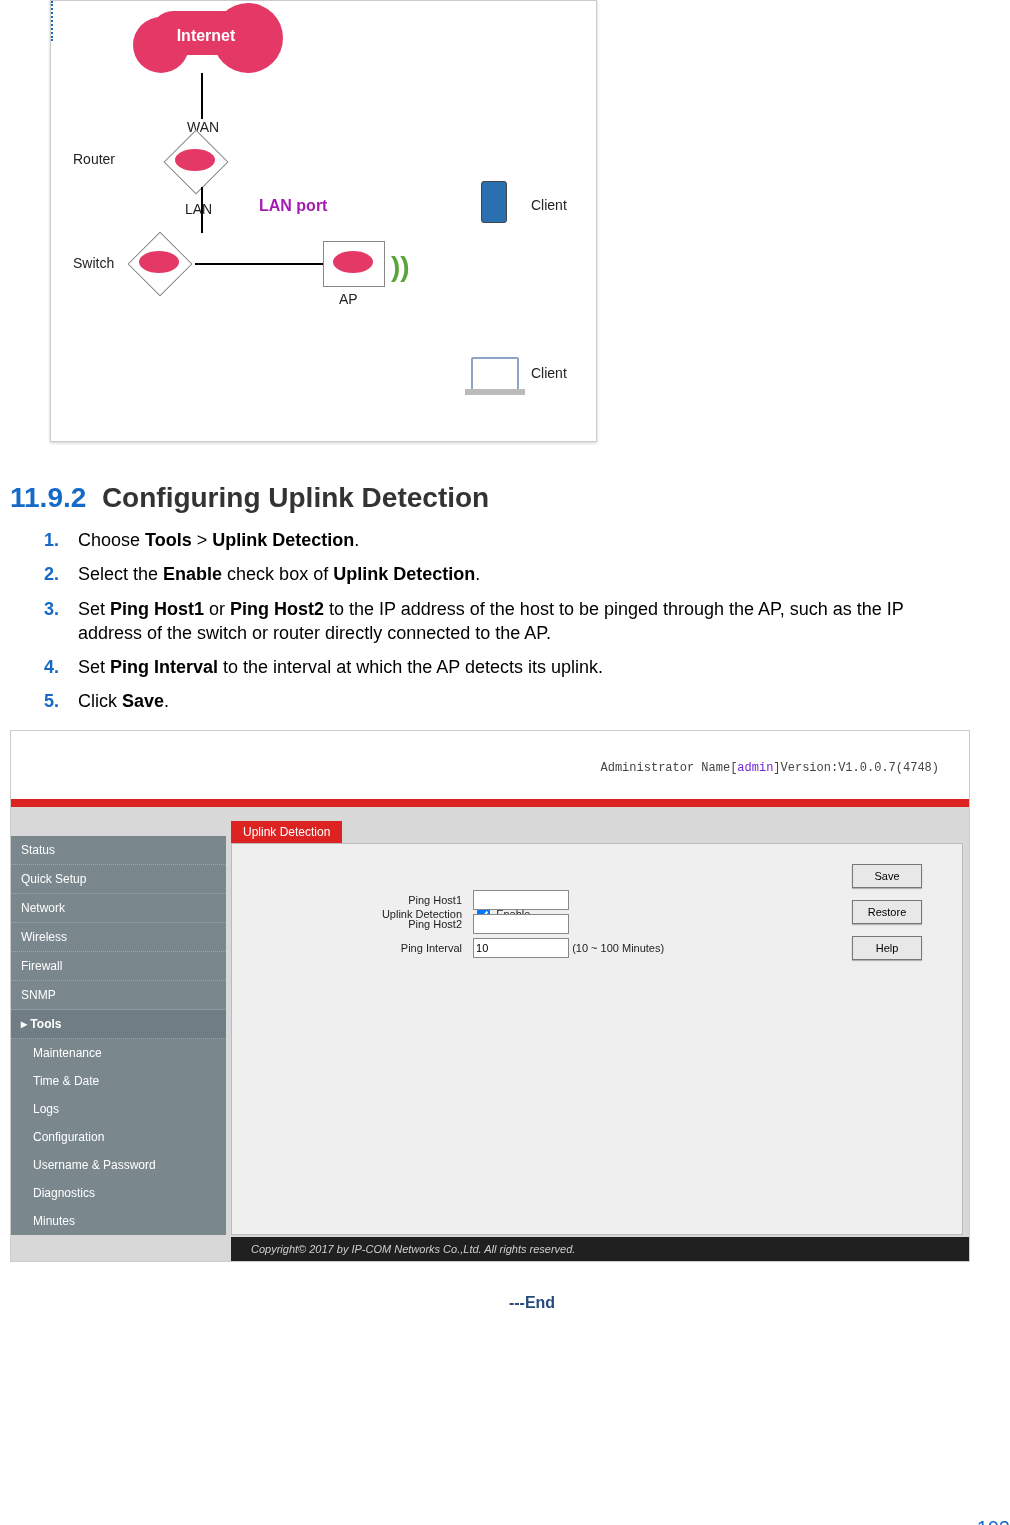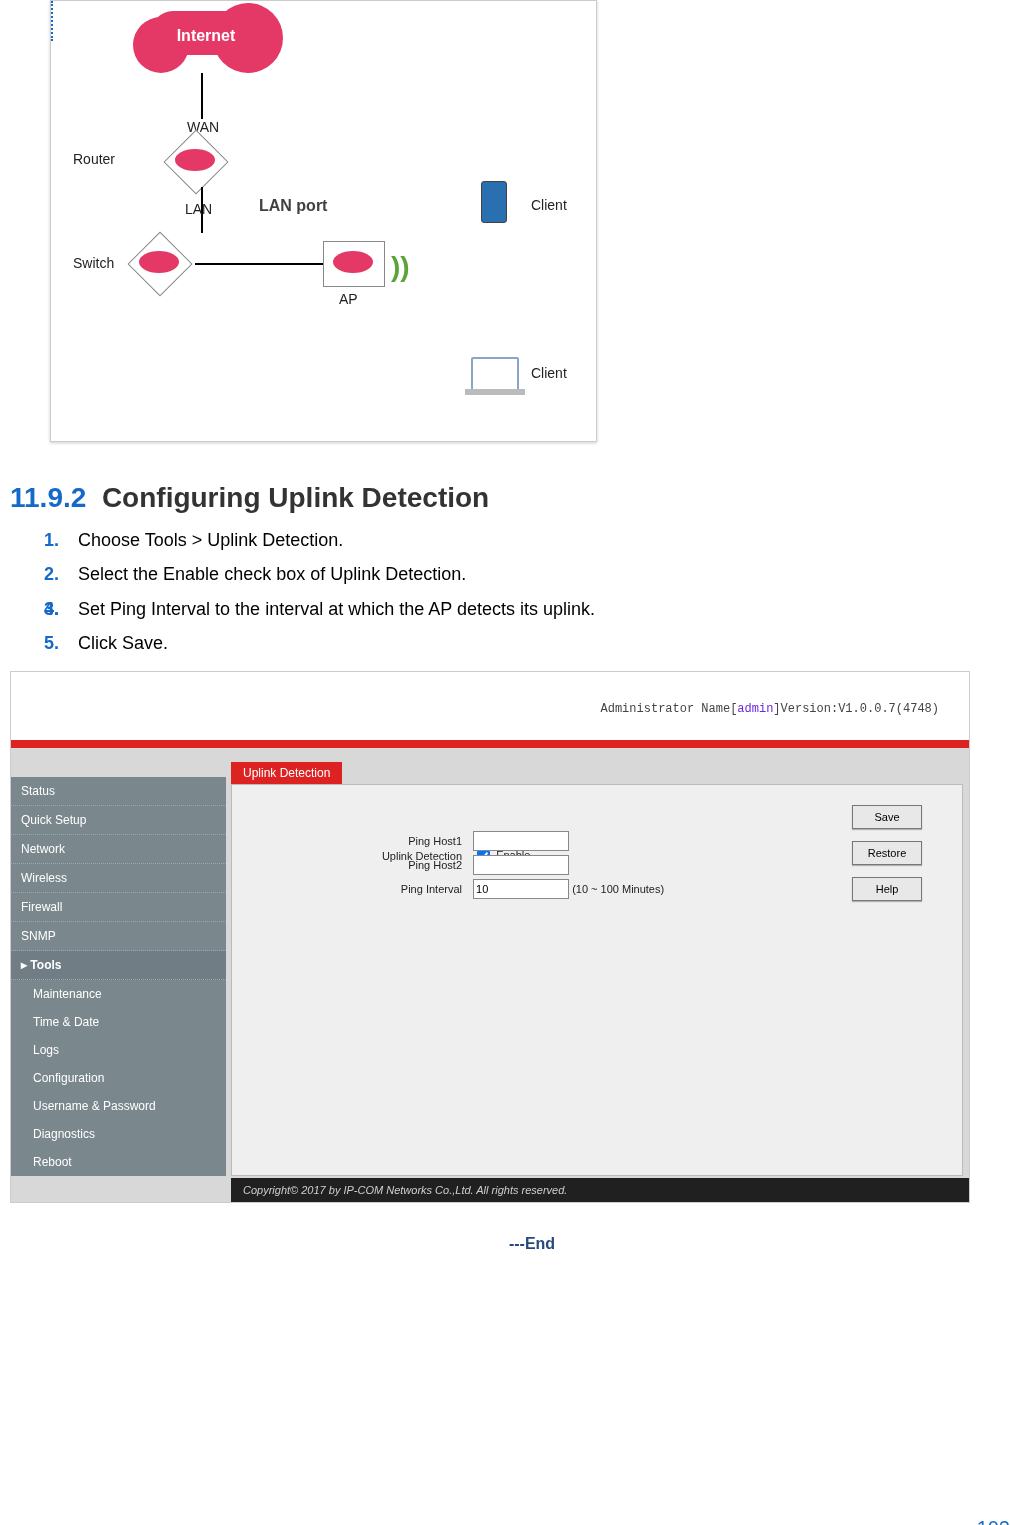--- a/index.html
+++ b/index.html
@@ -16,52 +16,52 @@
   .cloud:before{width:56px;height:56px;left:-18px;top:6px;}
   .cloud:after{width:70px;height:70px;right:-22px;top:-8px;}
   .cloud span{position:absolute;left:0;right:0;top:16px;text-align:center;color:#fff;font-weight:600;font-size:16px;z-index:2;}
   .router-ic,.switch-ic,.ap-ic{position:absolute;width:56px;height:44px;}
   .diamond{position:absolute;width:44px;height:44px;transform:rotate(45deg);background:#fff;border:1px solid #888;}
   .rdot{position:absolute;width:40px;height:22px;background:#e43866;border-radius:50%;}
   .phone-ic{position:absolute;width:24px;height:40px;border:1px solid #444;border-radius:3px;background:#2a6fb0;}
   .laptop-ic{position:absolute;width:44px;height:30px;border:2px solid #8aa5c8;border-radius:2px;}
   .laptop-ic:after{content:"";position:absolute;left:-8px;right:-8px;top:30px;height:6px;background:#bbb;}
   .wifi-ic{position:absolute;color:#5aa53a;font-size:28px;font-weight:bold;}
-  .lanport{position:absolute;color:#404040;font-weight:bold;font-size:16px;}
+  .lanport{position:absolute;color:#a21caf;font-weight:bold;font-size:16px;}
 
   
   h2.sec-num { margin-top:40px; margin-bottom:14px; font-size:28px; }
   .num-blue { color:#1569c7; }
   .sec-title { color:#333; }
 
   
   ol.steps { list-style:none; margin:0 0 0 34px; padding:0; }
   ol.steps li { position:relative; padding-left:34px; margin-bottom:10px; font-size:18px; line-height:1.35; }
   ol.steps li .n { position:absolute; left:0; color:#1569c7; font-weight:bold; }
-  ol.steps li b { font-weight:normal; }
+  ol.steps li b { font-weight:bold; }
 
   
   .admin { margin-top:16px; border:1px solid #ccc; background:#d8d8d8; position:relative; height:530px; overflow:hidden; }
   .admin .topwhite { position:absolute; left:0; right:0; top:0; height:68px; background:#fff; }
   .admin .info { position:absolute; right:30px; top:30px; font-family:"Courier New",monospace; font-size:12px; color:#444; }
   .admin .info .adm { color:#6d28d9; }
   .admin .redbar { position:absolute; left:0; right:0; top:68px; height:8px; background:#d22; }
   .admin .tab { position:absolute; left:220px; top:90px; background:#d22; color:#fff; font-size:12px; padding:4px 12px; }
   .admin .sidebar { position:absolute; left:0; top:105px; width:215px; background:#7a878d; bottom:26px; color:#fff; font-size:12px; }
   .admin .sidebar ul{list-style:none;margin:0;padding:0;}
   .admin .sidebar li{padding:7px 10px;border-bottom:1px dotted #9ba8ae;}
   .admin .sidebar li.expanded{background:#717d84;font-weight:bold;}
   .admin .sidebar li.sub{padding-left:22px;border-bottom:none;font-weight:normal;}
   .admin .panel{position:absolute;left:220px;right:6px;top:112px;bottom:26px;background:#efefef;border:1px solid #bbb;}
   .admin .form-row{position:absolute;left:120px;font-size:11px;color:#222;}
   .admin .form-row .lbl{display:inline-block;width:110px;text-align:right;margin-right:8px;}
   .admin .form-row input[type=text]{width:90px;height:16px;border:1px solid #888;font-size:11px;}
   .admin .form-row input[type=checkbox]{vertical-align:middle;}
   .admin .btn{position:absolute;right:40px;width:68px;height:22px;background:#e8e8e8;border:1px solid #777;font-size:11px;text-align:center;line-height:22px;box-shadow:0 1px 1px rgba(0,0,0,.25);}
-  .admin .footer{position:absolute;left:220px;right:0;bottom:0;height:24px;background:#202020;color:#cfcfcf;font-size:11px;font-style:italic;line-height:24px;padding-left:12px;}
+  .admin .footer{position:absolute;left:220px;right:0;bottom:0;height:24px;background:#202020;color:#cfcfcf;font-size:11px;font-style:italic;line-height:24px;padding-left:20px;}
 
   .endtag{margin:32px 0 0 84px;color:#264a7d;font-weight:bold;text-align:center;}
   .pagenum{position:absolute;right:0;bottom:0;color:#1569c7;font-size:20px;}
 </style>
 </head>
 <body>
 
 <div class="page">
 
   <div class="net-diagram">
@@ -98,21 +98,21 @@
   </div>
 
   <h2 class="sec-num">
     <span class="num-blue">11.9.2</span>
     &nbsp;<span class="sec-title">Configuring Uplink Detection</span>
   </h2>
 
   <ol class="steps" id="steps">
       <li><span class="n">1.</span><span>Choose <b>Tools</b> &gt; <b>Uplink Detection</b>.</span></li>
       <li><span class="n">2.</span><span>Select the <b>Enable</b> check box of <b>Uplink Detection</b>.</span></li>
-      <li><span class="n">3.</span></li>
+      <li><span class="n">3.</span><span>Set <b>Ping Host1</b> or <b>Ping Host2</b> to the IP address of the host to be pinged through the AP, such as the IP address of the switch or router directly connected to the AP.</span></li>
       <li><span class="n">4.</span><span>Set <b>Ping Interval</b> to the interval at which the AP detects its uplink.</span></li>
       <li><span class="n">5.</span><span>Click <b>Save</b>.</span></li>
     </ol>
 
   <div class="admin">
     <div class="topwhite"></div>
     <div class="info">
       <span>Administrator Name[</span><span class="adm">admin</span><span>]Version:V1.0.0.7(4748)</span>
     </div>
     <div class="redbar"></div>
@@ -126,21 +126,21 @@
           <li>Wireless</li>
           <li>Firewall</li>
           <li>SNMP</li>
           <li class="expanded">▸ Tools</li>
           <li class="sub">Maintenance</li>
           <li class="sub">Time &amp; Date</li>
           <li class="sub">Logs</li>
           <li class="sub">Configuration</li>
           <li class="sub">Username &amp; Password</li>
           <li class="sub">Diagnostics</li>
-          <li class="sub">Reboot</li>
+          <li class="sub">Minutes</li>
         </ul>
     </div>
 
     <div class="panel">
       <div class="form-row" style="top:22px;margin-top:40px;">
         <span class="lbl">Uplink Detection</span>
         <input type="checkbox" checked="" style="">
         <span>Enable</span>
       </div>
       <div class="form-row" style="top:46px;">

